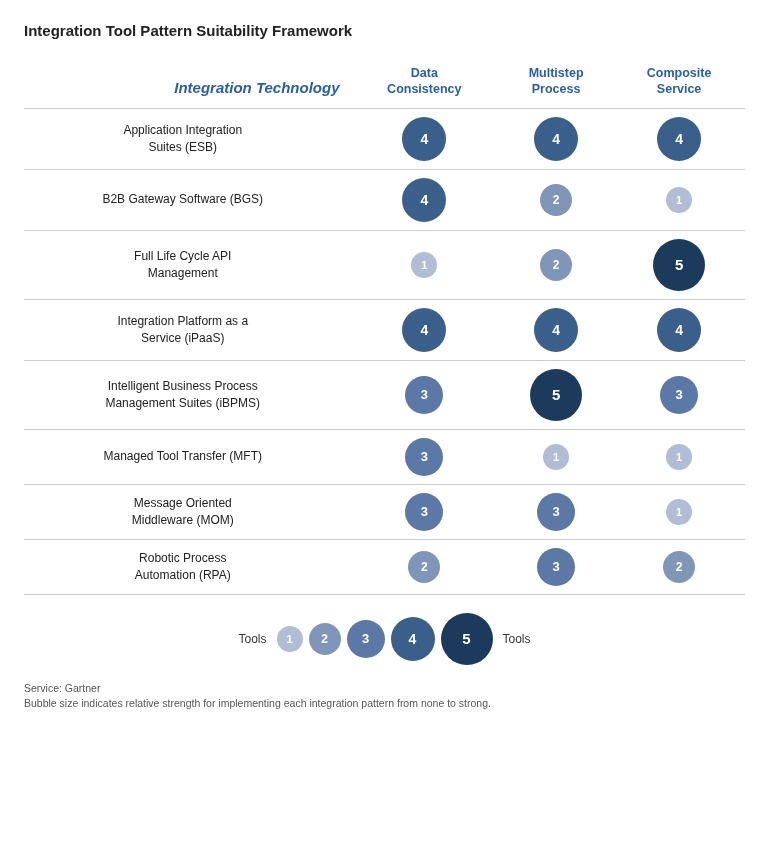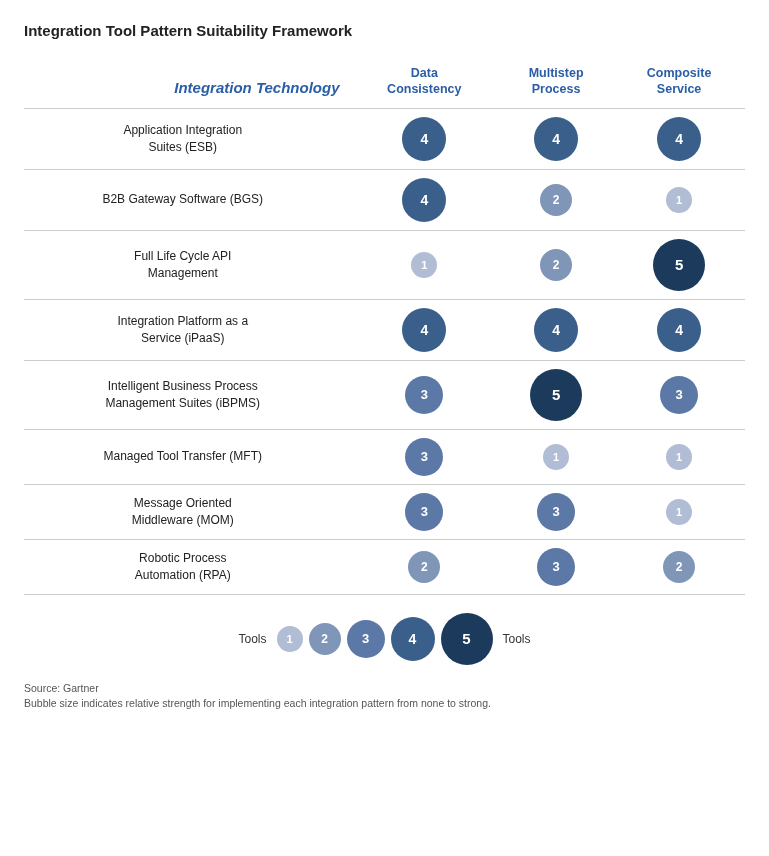--- a/index.html
+++ b/index.html
@@ -180,16 +180,16 @@
   <span class="legend-label">Tools</span>
   <span class="bubble b1 c1">1</span>
   <span class="bubble b2 c2">2</span>
   <span class="bubble b3 c3">3</span>
   <span class="bubble b4 c4">4</span>
   <span class="bubble b5 c5">5</span>
   <span class="legend-label">Tools</span>
 </div>
 
 <div class="footnotes">
-  <div>Source: Gartner</div>
+  <div>Service: Gartner</div>
   <div>Bubble size indicates relative strength for implementing each integration pattern from none to strong.</div>
 
 </div>
 
 </body></html>

